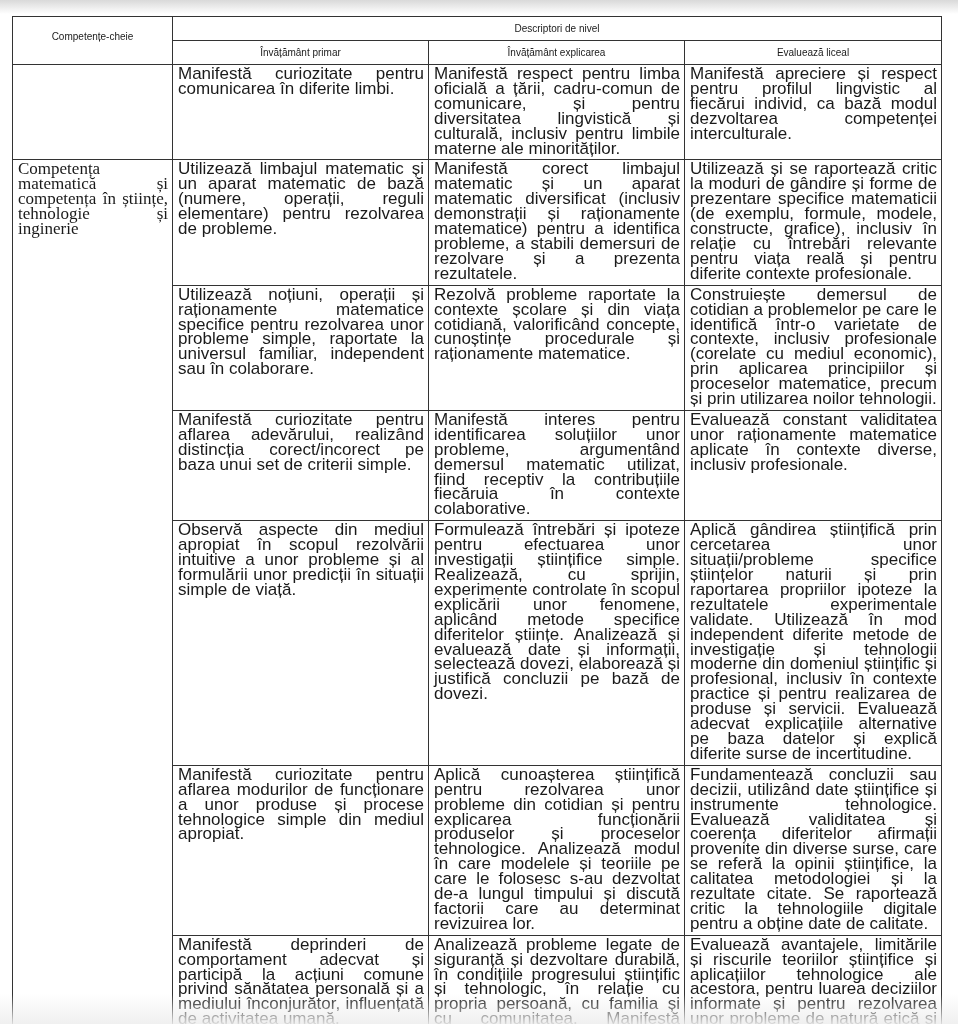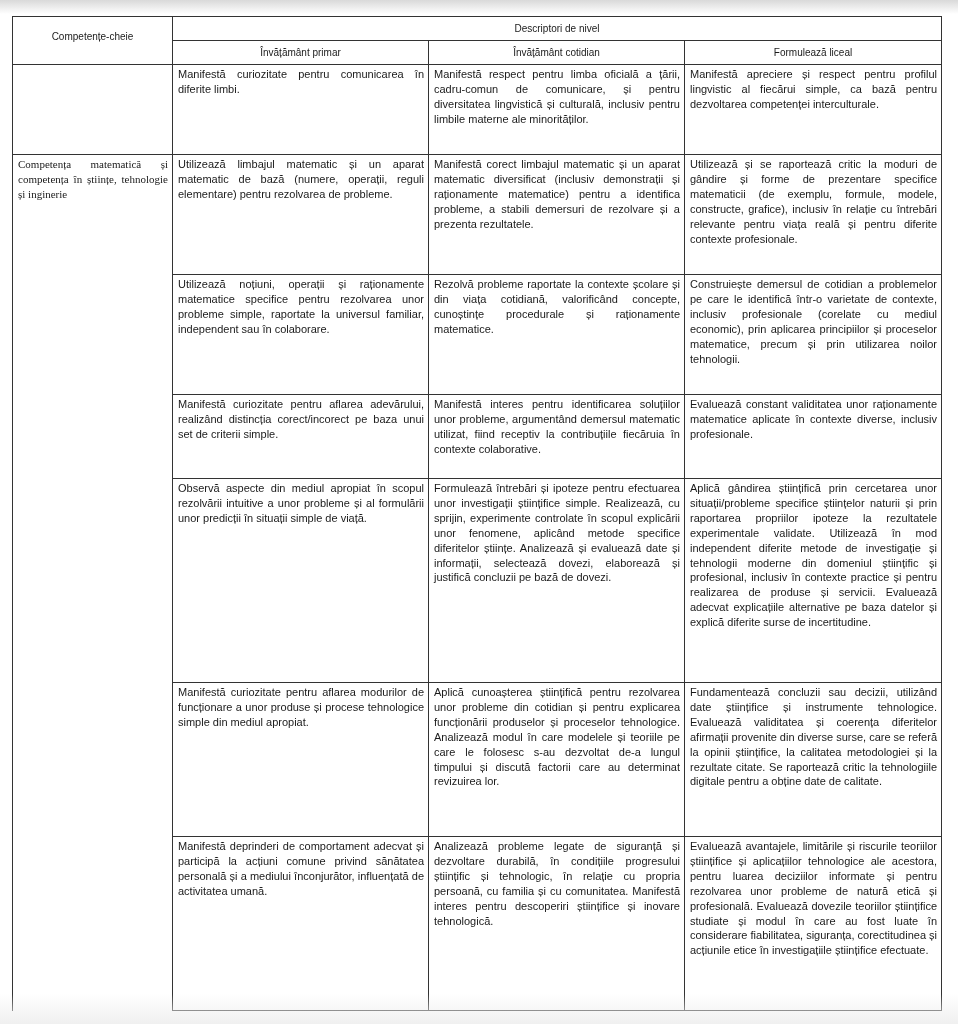--- a/index.html
+++ b/index.html
@@ -22,21 +22,21 @@
   table.desc {
     position: absolute; left: 12px; top: 16px;
     width: 929px;
     border-collapse: collapse;
     table-layout: fixed;
   }
   table.desc td, table.desc th {
     border: 1.5px solid #333;
     vertical-align: top;
     padding: 2px 4px 3px 5px;
-    font-size: 11px;
+    font-size: 17px;
     line-height: 14.9px;
     text-align: justify;
     font-weight: normal;
   }
   th.hdr {
     text-align: center !important;
     font-size: 10px !important;
     vertical-align: middle !important;
     padding: 5px 4px !important;
     line-height: 12px !important;
@@ -75,30 +75,30 @@
       <col class="c2">
       <col class="c3">
   </colgroup>
   <thead>
     <tr>
       <th class="hdr key-hdr" rowspan="2">Competențe-cheie</th>
       <th class="hdr hdr-main" colspan="3">Descriptori de nivel</th>
     </tr>
     <tr>
       <th class="hdr hdr-sub">Învățământ primar</th>
-      <th class="hdr hdr-sub">Învățământ cotidian</th>
-      <th class="hdr hdr-sub">Formulează liceal</th>
+      <th class="hdr hdr-sub">Învățământ explicarea</th>
+      <th class="hdr hdr-sub">Evaluează liceal</th>
     </tr>
   </thead>
   <tbody>
     <tr class="r-lang">
       <td class="key key-empty"></td>
       <td>Manifestă curiozitate pentru comunicarea în diferite limbi.</td>
       <td>Manifestă respect pentru limba oficială a țării, cadru-comun de comunicare, și pentru diversitatea lingvistică și culturală, inclusiv pentru limbile materne ale minorităților.</td>
-      <td>Manifestă apreciere și respect pentru profilul lingvistic al fiecărui simple, ca bază pentru dezvoltarea competenței interculturale.</td>
+      <td>Manifestă apreciere și respect pentru profilul lingvistic al fiecărui individ, ca bază modul dezvoltarea competenței interculturale.</td>
     </tr>
     <tr class="r1">
       <td class="key continued" rowspan="6">Competența matematică și competența în științe, tehnologie și inginerie</td>
       <td>Utilizează limbajul matematic și un aparat matematic de bază (numere, operații, reguli elementare) pentru rezolvarea de probleme.</td>
       <td>Manifestă corect limbajul matematic și un aparat matematic diversificat (inclusiv demonstrații și raționamente matematice) pentru a identifica probleme, a stabili demersuri de rezolvare și a prezenta rezultatele.</td>
       <td>Utilizează și se raportează critic la moduri de gândire și forme de prezentare specifice matematicii (de exemplu, formule, modele, constructe, grafice), inclusiv în relație cu întrebări relevante pentru viața reală și pentru diferite contexte profesionale.</td>
     </tr>
     <tr class="r2">
       <td>Utilizează noțiuni, operații și raționamente matematice specifice pentru rezolvarea unor probleme simple, raportate la universul familiar, independent sau în colaborare.</td>
       <td>Rezolvă probleme raportate la contexte școlare și din viața cotidiană, valorificând concepte, cunoștințe procedurale și raționamente matematice.</td>

